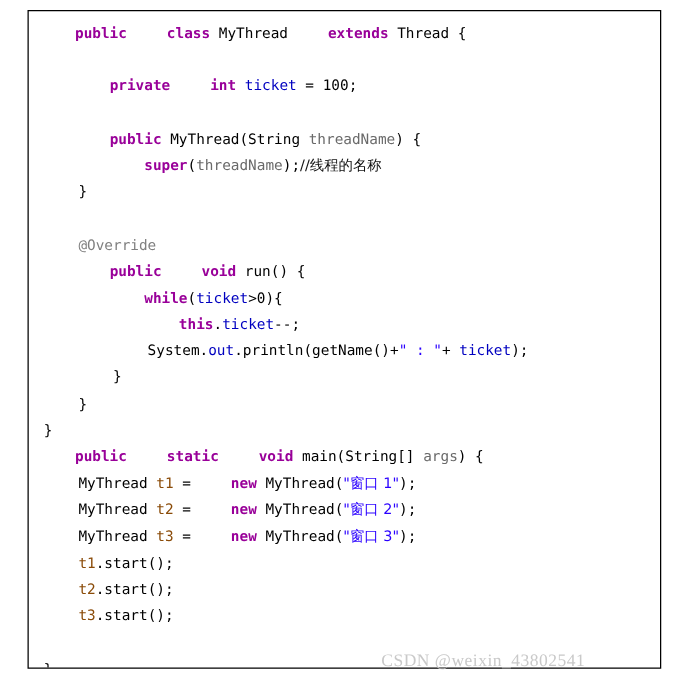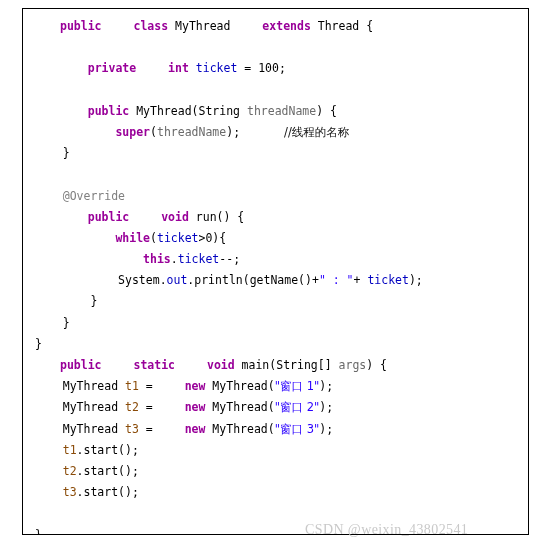--- a/index.html
+++ b/index.html
@@ -45,21 +45,21 @@
 
   
   .tok-keyword   { color: #990099; font-weight: bold; padding-left: 25px; }
   .tok-plain     { color: #000000; }
   .tok-field     { color: #0000c0; text-align: center; }
   .tok-string    { color: #2a00ff; }
   .tok-static    { color: #0000c0; }
   .tok-param     { color: #6a6a6a; }
   .tok-annot     { color: #808080; text-align: center; }
   .tok-local     { color: #8a4b08; }
-  .tok-comment   { color: #111111; margin-left: 44px; }
+  .tok-comment   { color: #111111; }
   .tok-cjk       { font-family: "DejaVu Sans", sans-serif; }
 
   #watermark {
     position: absolute;
     left: 305px;
     top: 522px;
     font-family: Liberation Serif, serif;
     font-size: 14px;
     color: #c9c9c9;
     letter-spacing: 0.4px;

